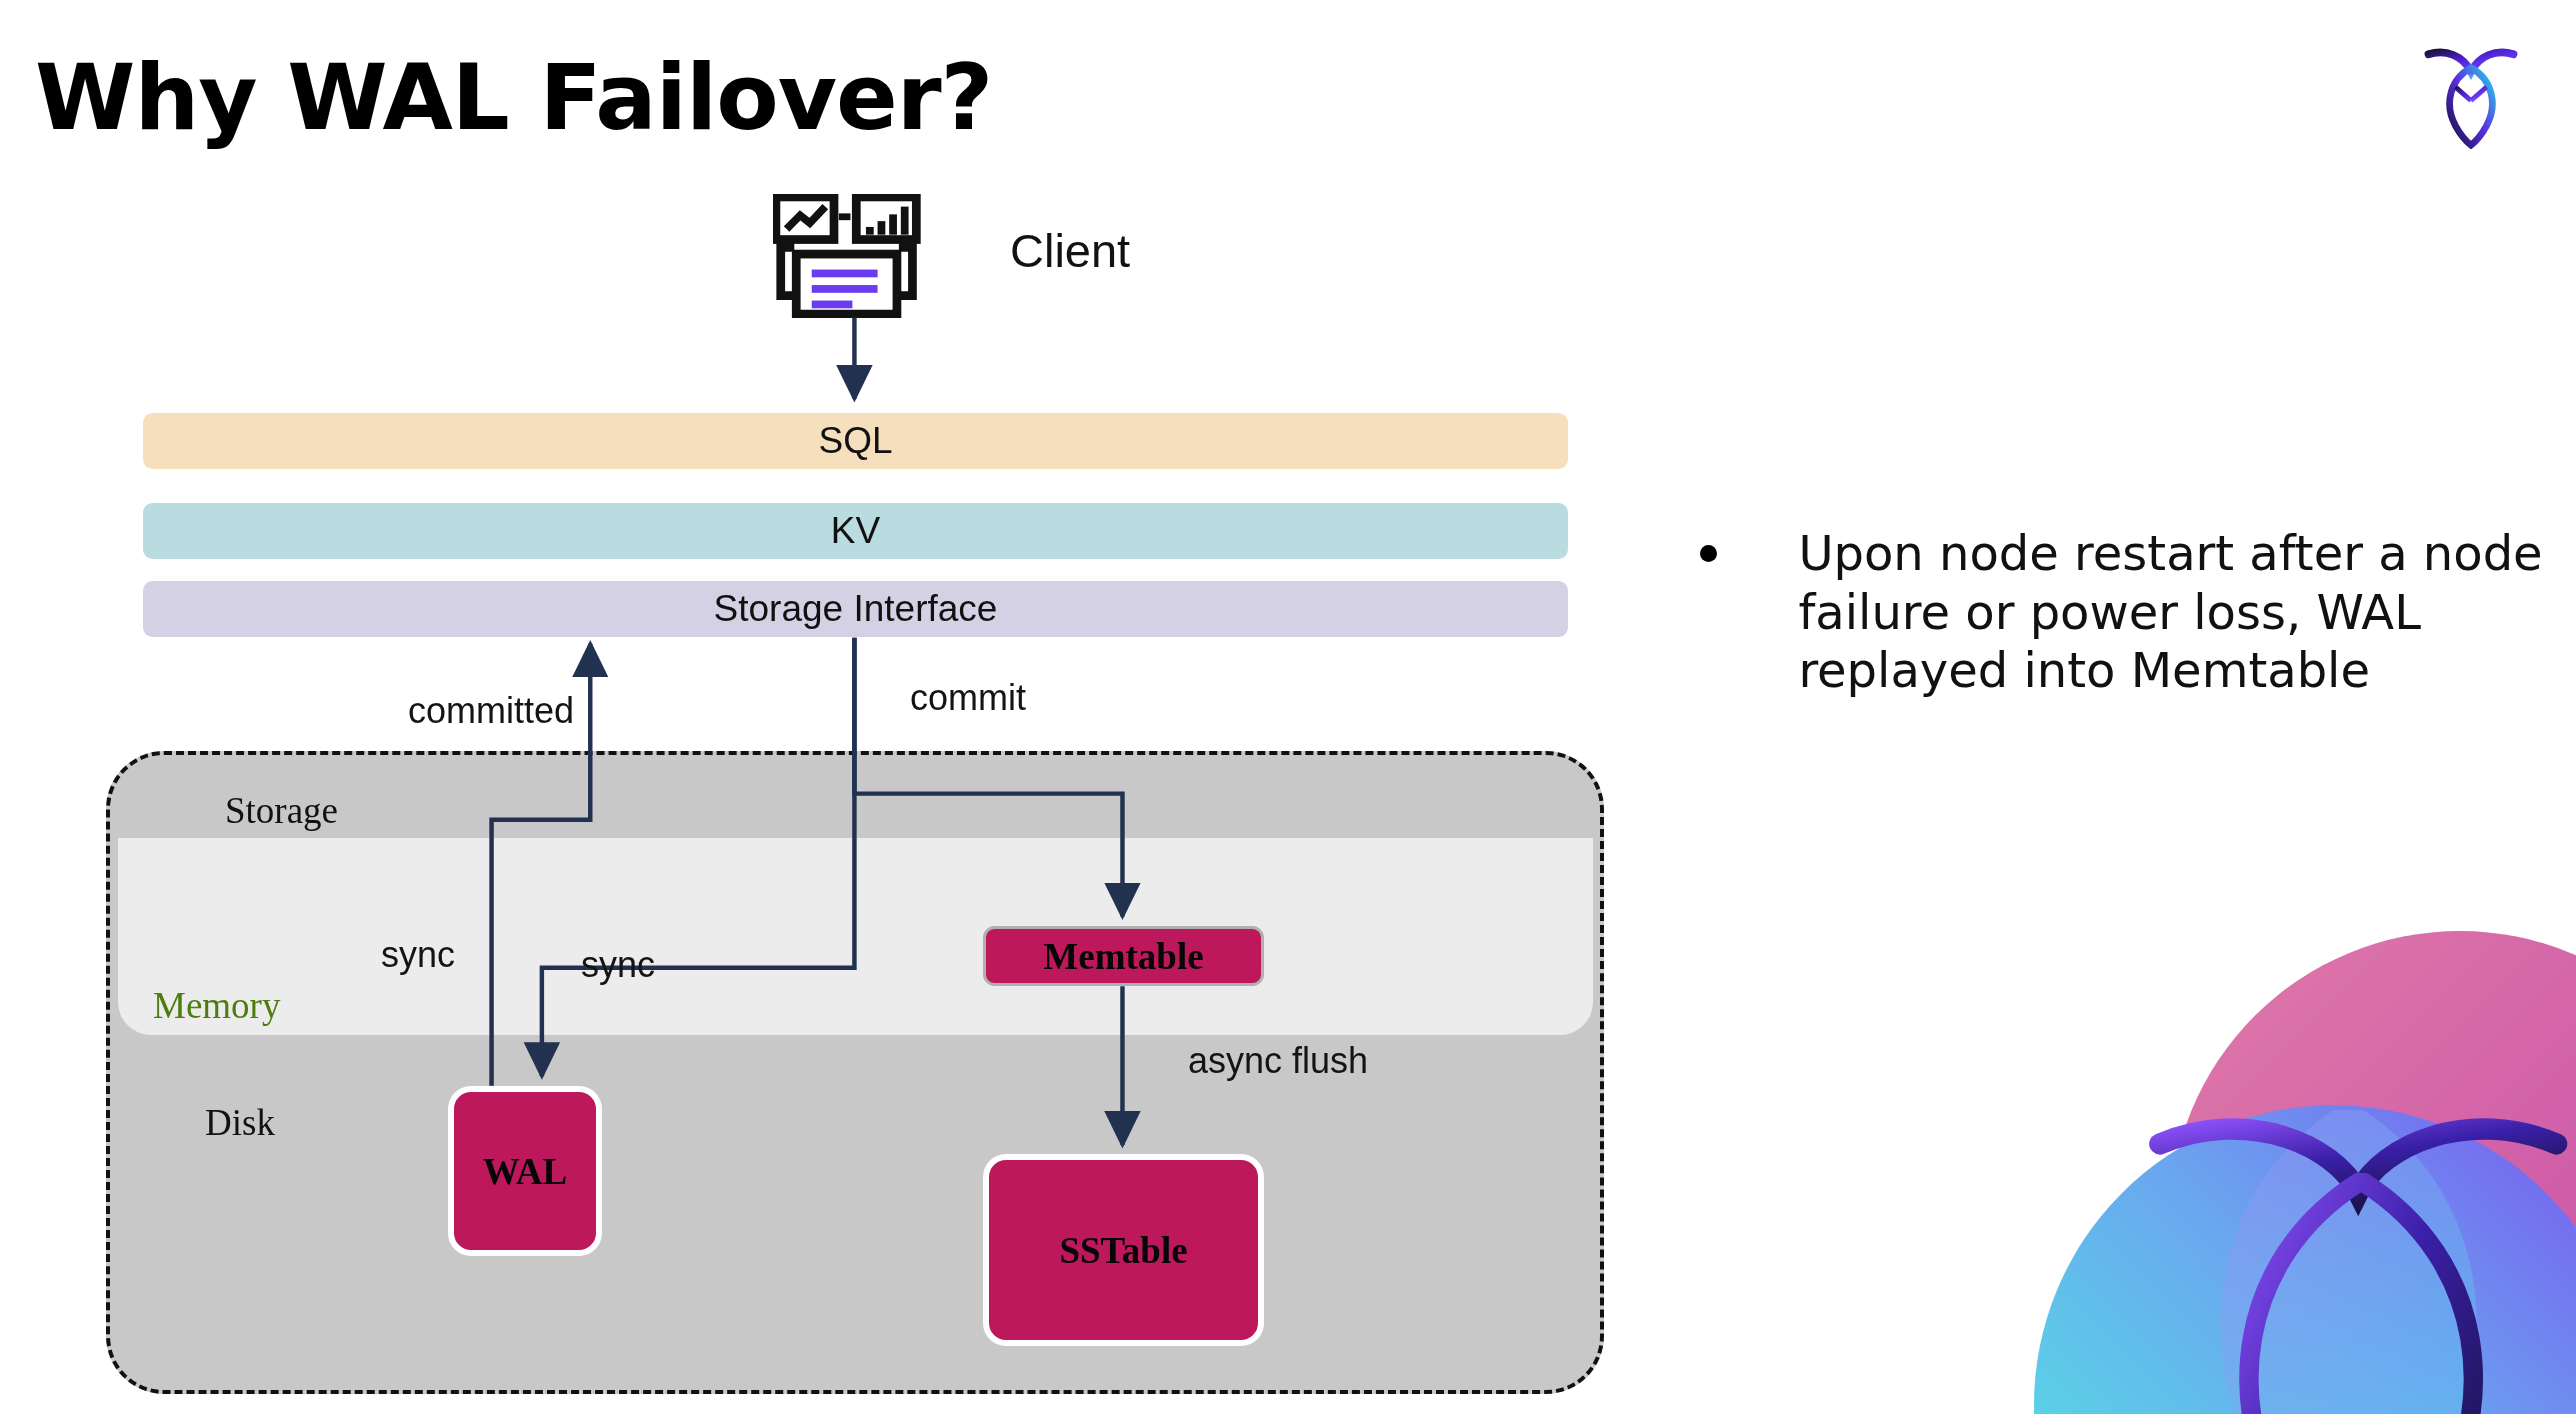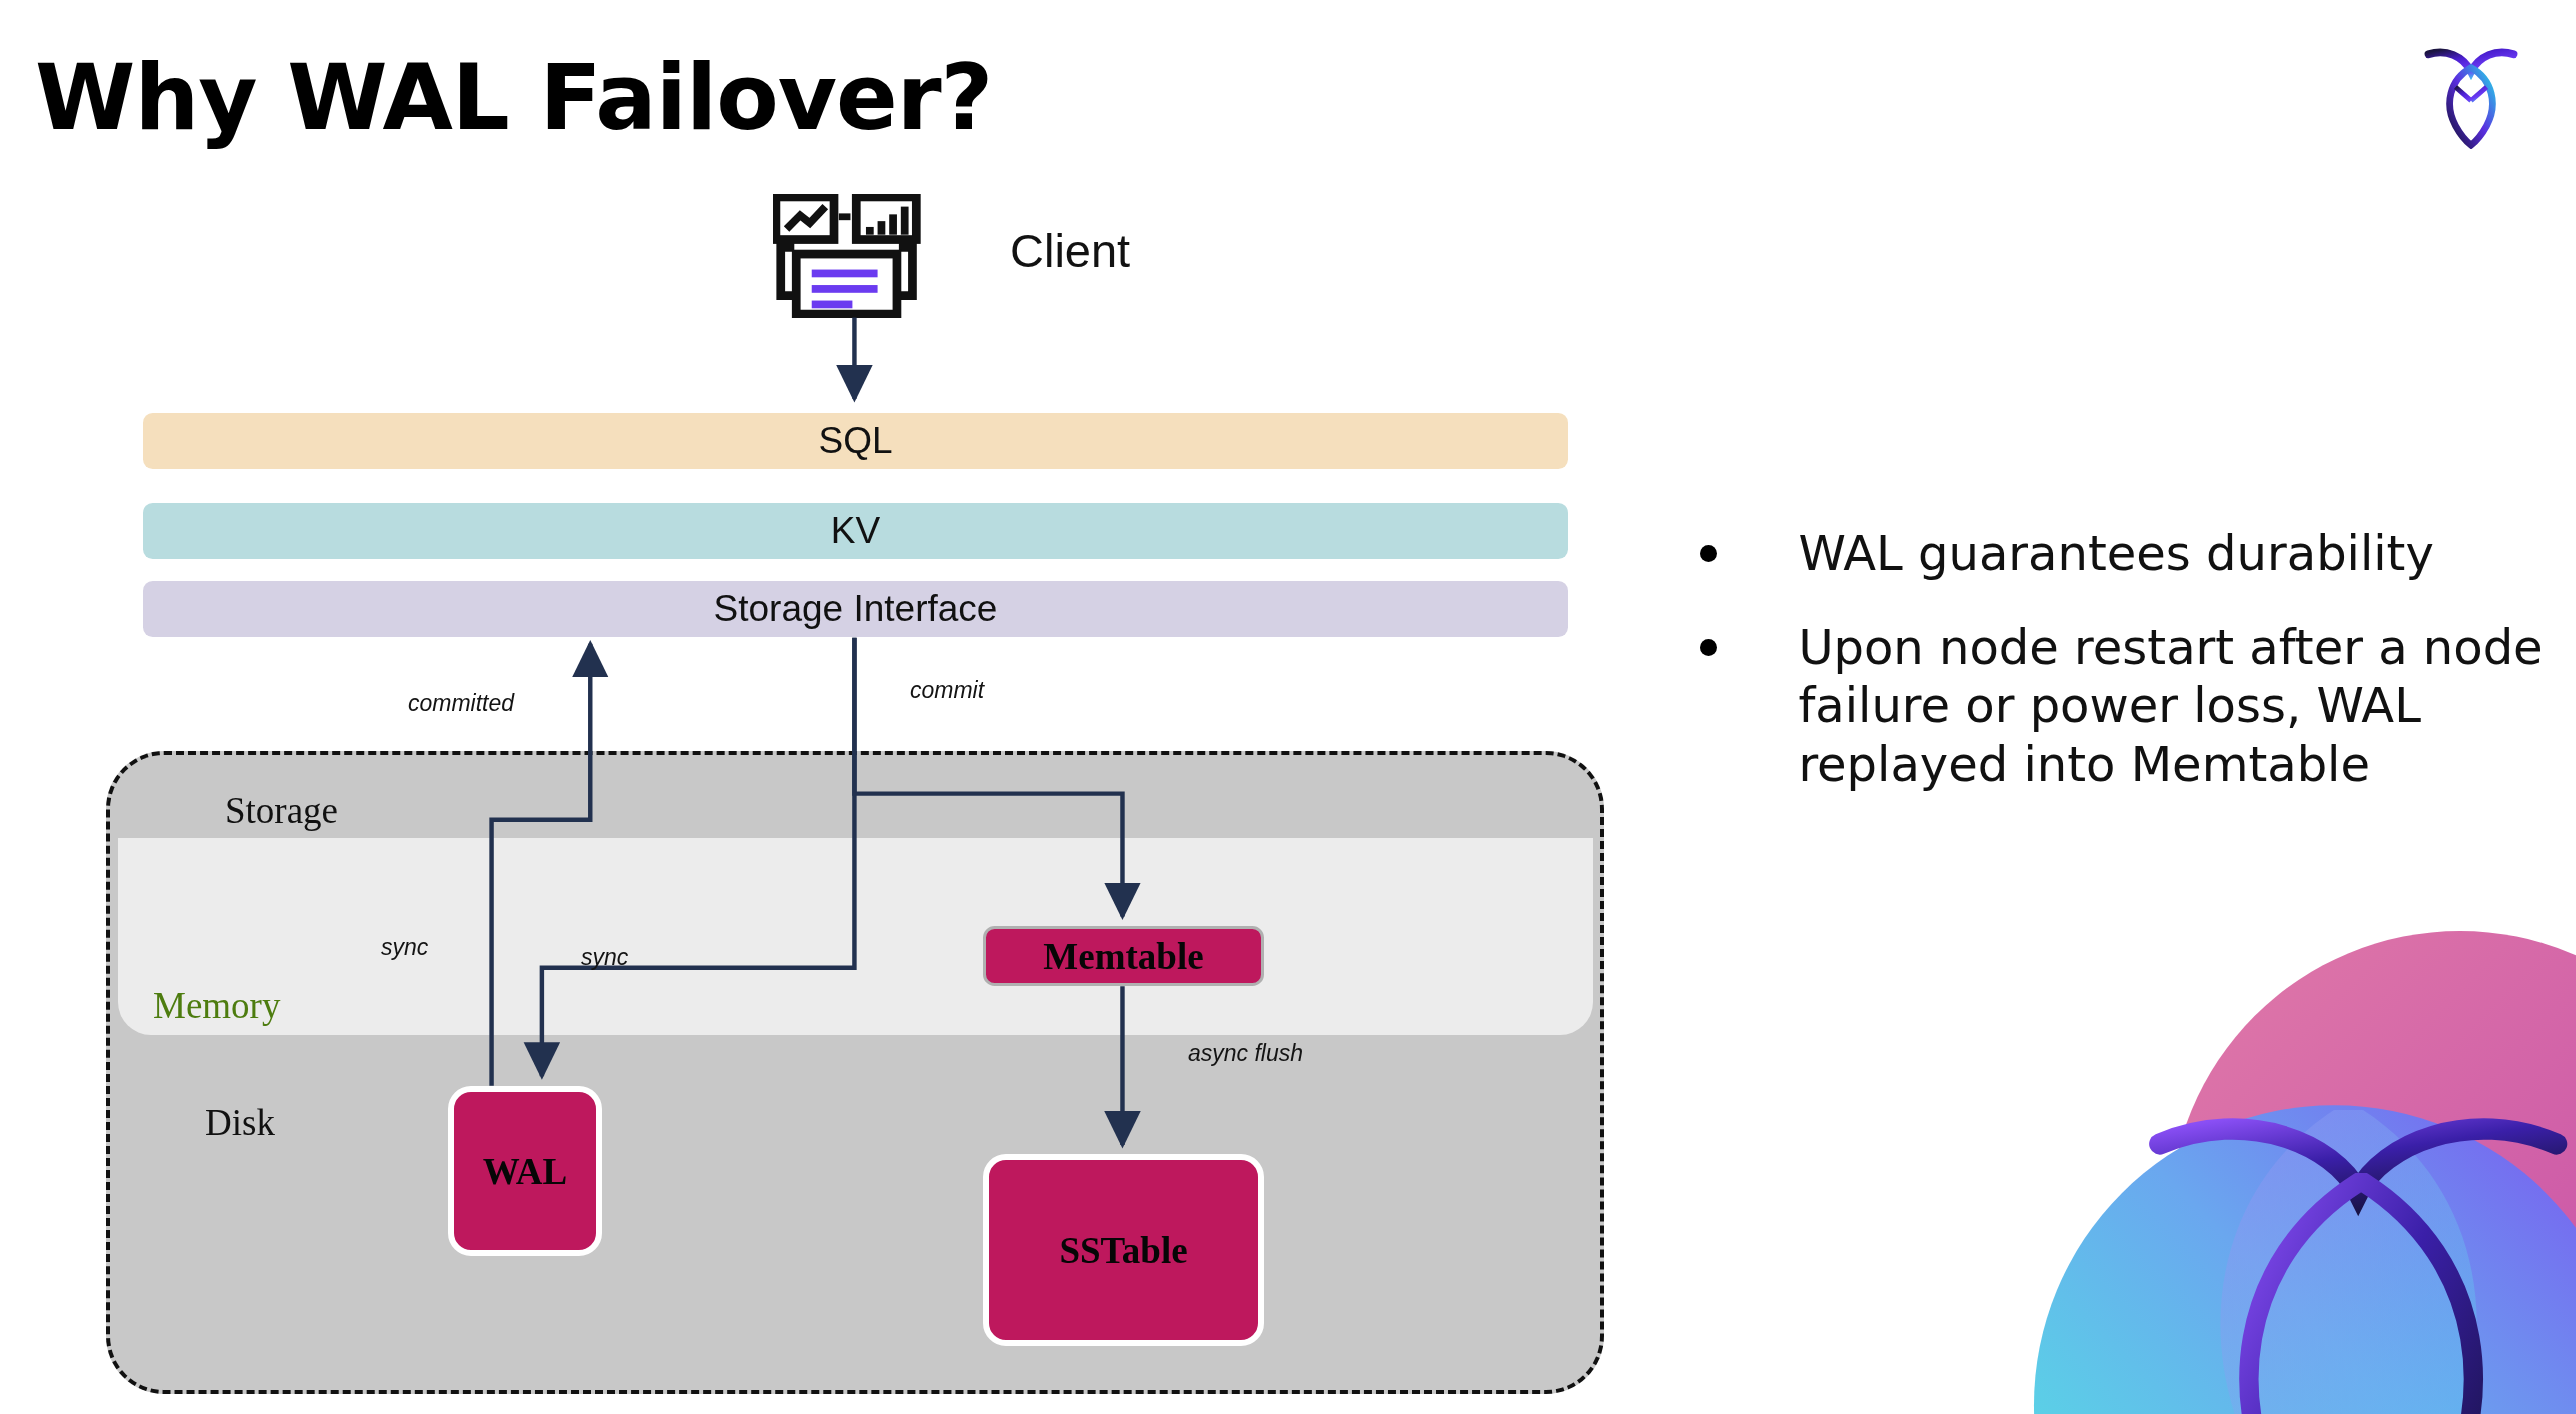--- a/index.html
+++ b/index.html
@@ -177,24 +177,23 @@
     left: 983px; top: 1154px;
     width: 281px; height: 192px;
     border: 6.8px solid #ffffff;
     border-radius: 23px;
   }
 
   
   .edge-label {
     position: absolute;
     font-family: "Liberation Sans", sans-serif;
-    font-size: 23px;
+    font-size: 36px;
     color: #141414;
     white-space: nowrap;
-    font-style: italic;
   }
   #lbl-committed { left: 408px; top: 690px; }
   #lbl-commit    { left: 910px; top: 677px; }
   #lbl-sync-1    { left: 381px; top: 934px; }
   #lbl-sync-2    { left: 581px; top: 944px; }
   #lbl-async     { left: 1188px; top: 1040px; }
 
   
   #bullets {
     position: absolute;
@@ -352,20 +351,16 @@
   <div class="edge-label" id="lbl-committed">committed</div>
   <div class="edge-label" id="lbl-commit">commit</div>
   <div class="edge-label" id="lbl-sync-1">sync</div>
   <div class="edge-label" id="lbl-sync-2">sync</div>
   <div class="edge-label" id="lbl-async">async flush</div>
 </div>
 
 <div id="bullets">
   <div class="bullet-row">
     <span class="bullet-dot"></span>
-    <span class="bullet-text">WAL guarantees durability</span>
-  </div>
-  <div class="bullet-row">
-    <span class="bullet-dot"></span>
     <span class="bullet-text">Upon node restart after a node failure or power loss, WAL replayed into Memtable</span>
   </div>
 </div>
 
 
 </body></html>

